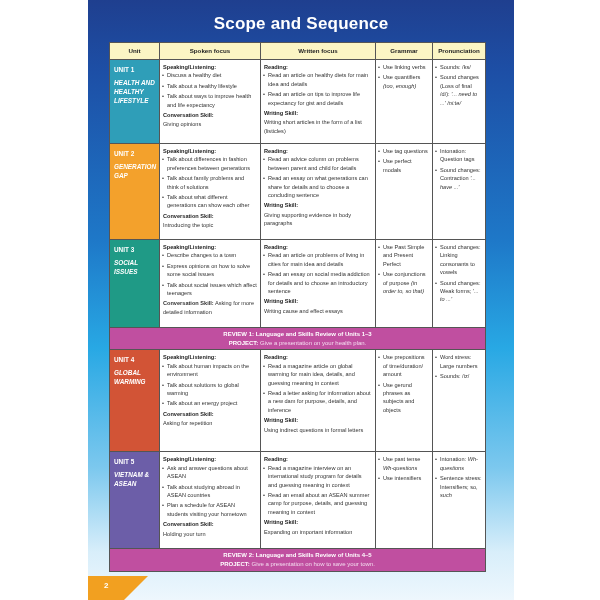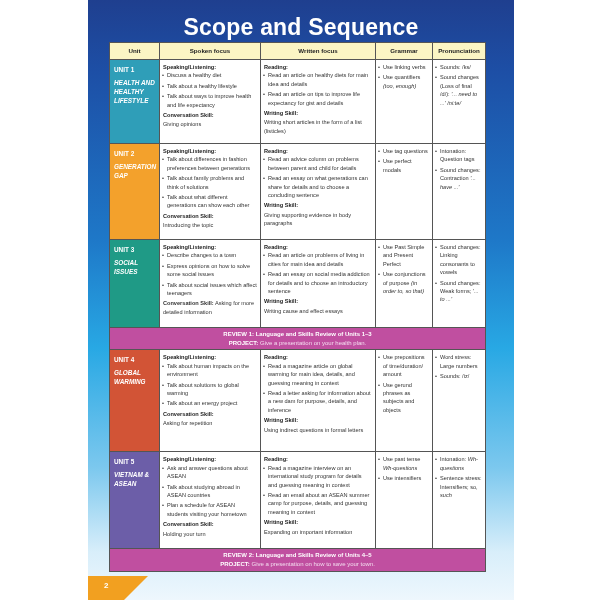--- a/index.html
+++ b/index.html
@@ -7,21 +7,21 @@
     width: 600px; height: 600px; background: #ffffff; position: relative; overflow: hidden;
     font-family: "Liberation Sans", sans-serif;
   }
   .page {
     position: absolute; left: 88px; top: 0; width: 426px; height: 600px;
     background: linear-gradient(180deg, #1f3f8f 0%, #1d4fa6 12%, #1e78c8 40%, #28a8e4 58%, #7cc8ee 78%, #d8eefa 92%, #eef7fd 100%);
     overflow: hidden;
   }
   .title {
     position: absolute; left: 0; right: 0; top: 14px; text-align: center;
-    color: #ffffff; font-weight: bold; font-size: 23px; letter-spacing: 0.2px;
+    color: #ffffff; font-weight: bold; font-size: 17px; letter-spacing: 0.2px;
     font-family: "Liberation Sans", sans-serif;
   }
   table.scope {
     position: absolute; left: 21px; top: 42px; width: 376px;
     border-collapse: collapse; table-layout: fixed; background: #ffffff;
     font-size: 5.6px; line-height: 1.5; color: #333;
   }
   table.scope th, table.scope td { border: 1px solid #555; vertical-align: top; padding: 3px 3px; }
   table.scope th {
     background: #fbf5c4; font-weight: bold; font-size: 6.2px; text-align: center; height: 10px; padding: 3px 2px; color: #222;

